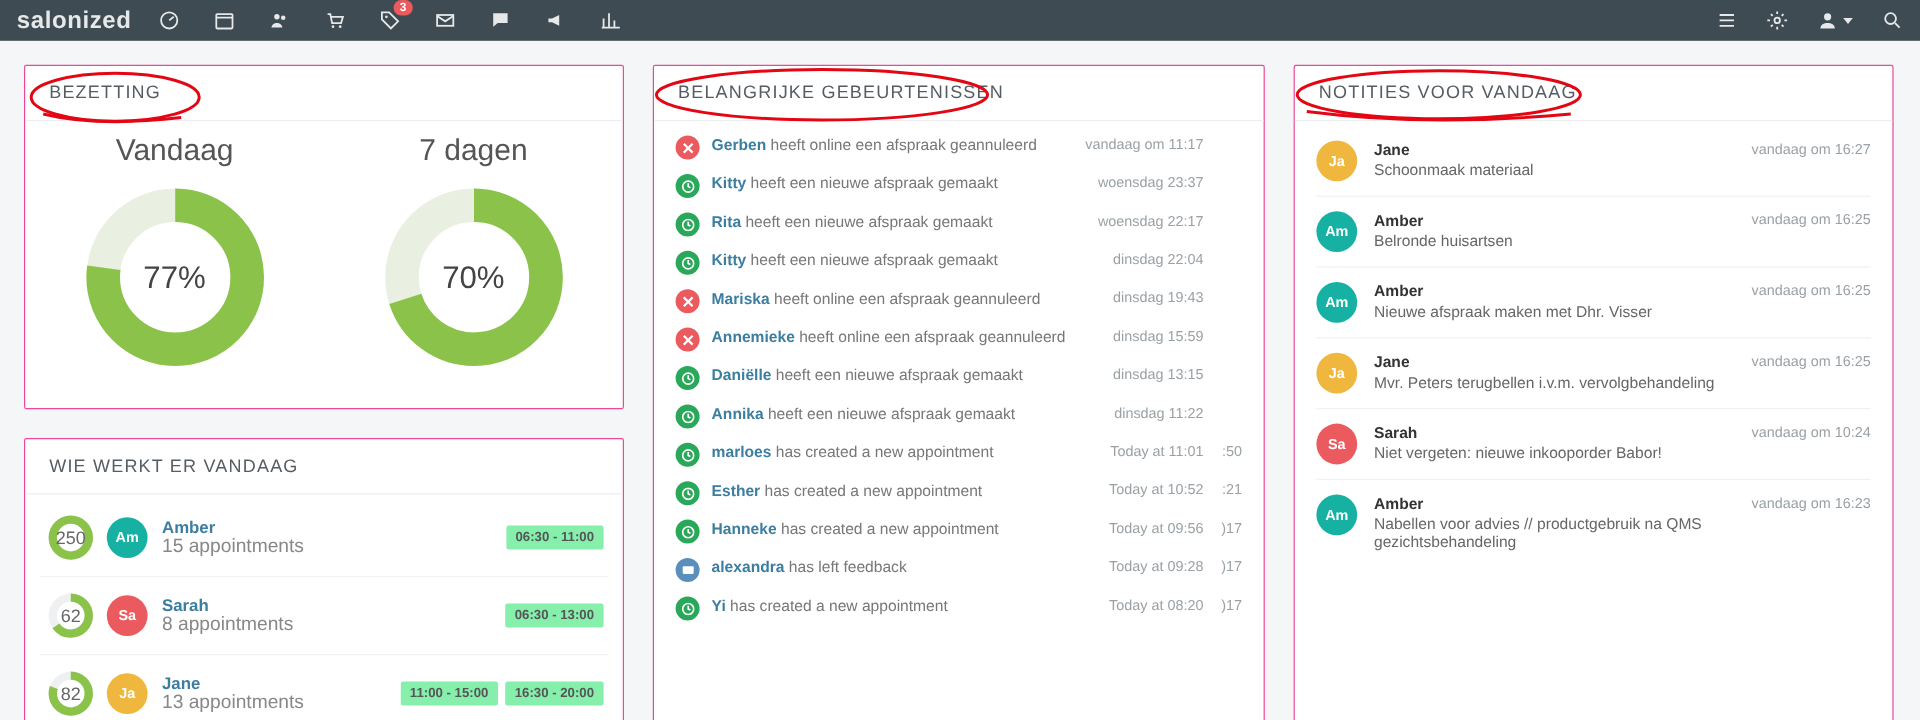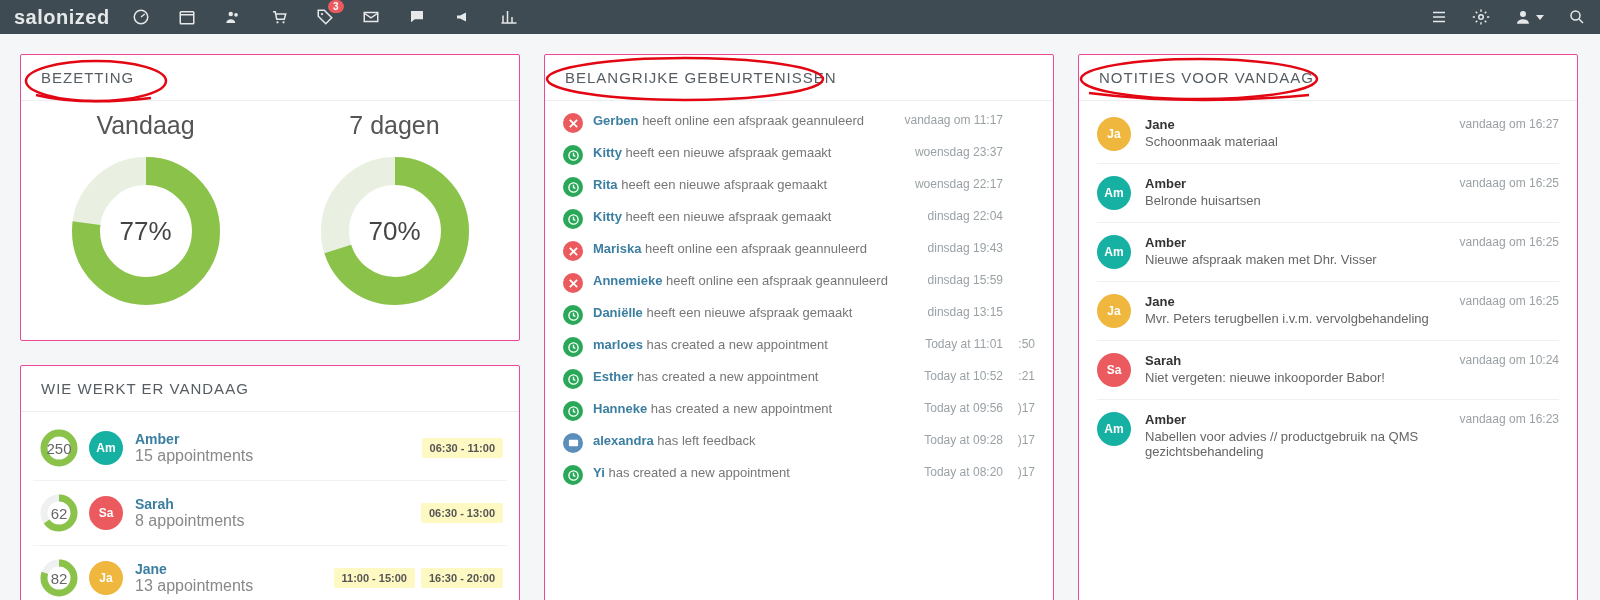--- a/index.html
+++ b/index.html
@@ -75,21 +75,21 @@
   .staff-body { padding: 4px 12px 8px; }
   .staff-row { display:flex; align-items:center; padding:10px 4px; border-top:1px solid #f1f2f3;}
   .staff-row:first-child{border-top:none;}
   .mini-donut { width:44px; height:44px; position:relative; margin-right:8px;}
   .mini-donut-num{position:absolute;inset:0;display:flex;align-items:center;justify-content:center;font-size:15px;color:#666;}
   .avatar { width:34px; height:34px; border-radius:50%; color:#fff; font-size:12px; font-weight:600; display:flex; align-items:center; justify-content:center; margin-right:12px;}
   .staff-info { flex:1; }
   .staff-name { color:#3b7ea0; font-weight:600; font-size:14px;}
   .staff-sub { color:#888; font-size:16px;}
   .chips { display:flex; gap:6px;}
-  .chip { background:#fef9c3; color:#555; font-size:11px; font-weight:600; padding:4px 8px; border-radius:2px;}
+  .chip { background:#86efac; color:#555; font-size:11px; font-weight:600; padding:4px 8px; border-radius:2px;}
 
   
   .ev-body{ padding:6px 18px 14px;}
   .ev-row{ display:flex; padding:6px 0; font-size:13px;}
   .ev-icon{ width:20px; height:20px; border-radius:50%; margin-right:10px; display:flex; align-items:center; justify-content:center; flex-shrink:0;}
   .ev-icon svg{width:11px;height:11px;fill:#fff;}
   .ev-txt{ flex:1; color:#777; overflow:hidden; text-overflow:ellipsis; white-space:nowrap;}
   .ev-txt b{ color:#3b7ea0; font-weight:600;}
   .ev-time{ color:#9aa1a5; font-size:12px; margin-left:10px; white-space:nowrap;}
   .ev-extra{ color:#9aa1a5; font-size:12px; margin-left:10px; width:22px; text-align:right;}
@@ -369,20 +369,31 @@
      <span class="ev-time">dinsdag 13:15</span>
      <span class="ev-extra"></span>
    </div>
         <div class="ev-row">
      <span class="ev-icon" style="background:#2aa85a">
             <svg viewBox="0 0 12 12">
               <circle cx="6" cy="6" r="5" fill="none" stroke="#fff" stroke-width="1.5"></circle>
               <path d="M6 3v3l2 1" stroke="#fff" stroke-width="1.5" fill="none"></path>
             </svg>
           </span>
+     <span class="ev-txt"><b>Annika</b> heeft een nieuwe afspraak gemaakt</span>
+     <span class="ev-time">dinsdag 11:22</span>
+     <span class="ev-extra"></span>
+   </div>
+        <div class="ev-row">
+     <span class="ev-icon" style="background:#2aa85a">
+            <svg viewBox="0 0 12 12">
+              <circle cx="6" cy="6" r="5" fill="none" stroke="#fff" stroke-width="1.5"></circle>
+              <path d="M6 3v3l2 1" stroke="#fff" stroke-width="1.5" fill="none"></path>
+            </svg>
+          </span>
      <span class="ev-txt"><b>marloes</b> has created a new appointment</span>
      <span class="ev-time">Today at 11:01</span>
      <span class="ev-extra">:50</span>
    </div>
         <div class="ev-row">
      <span class="ev-icon" style="background:#2aa85a">
             <svg viewBox="0 0 12 12">
               <circle cx="6" cy="6" r="5" fill="none" stroke="#fff" stroke-width="1.5"></circle>
               <path d="M6 3v3l2 1" stroke="#fff" stroke-width="1.5" fill="none"></path>
             </svg>

